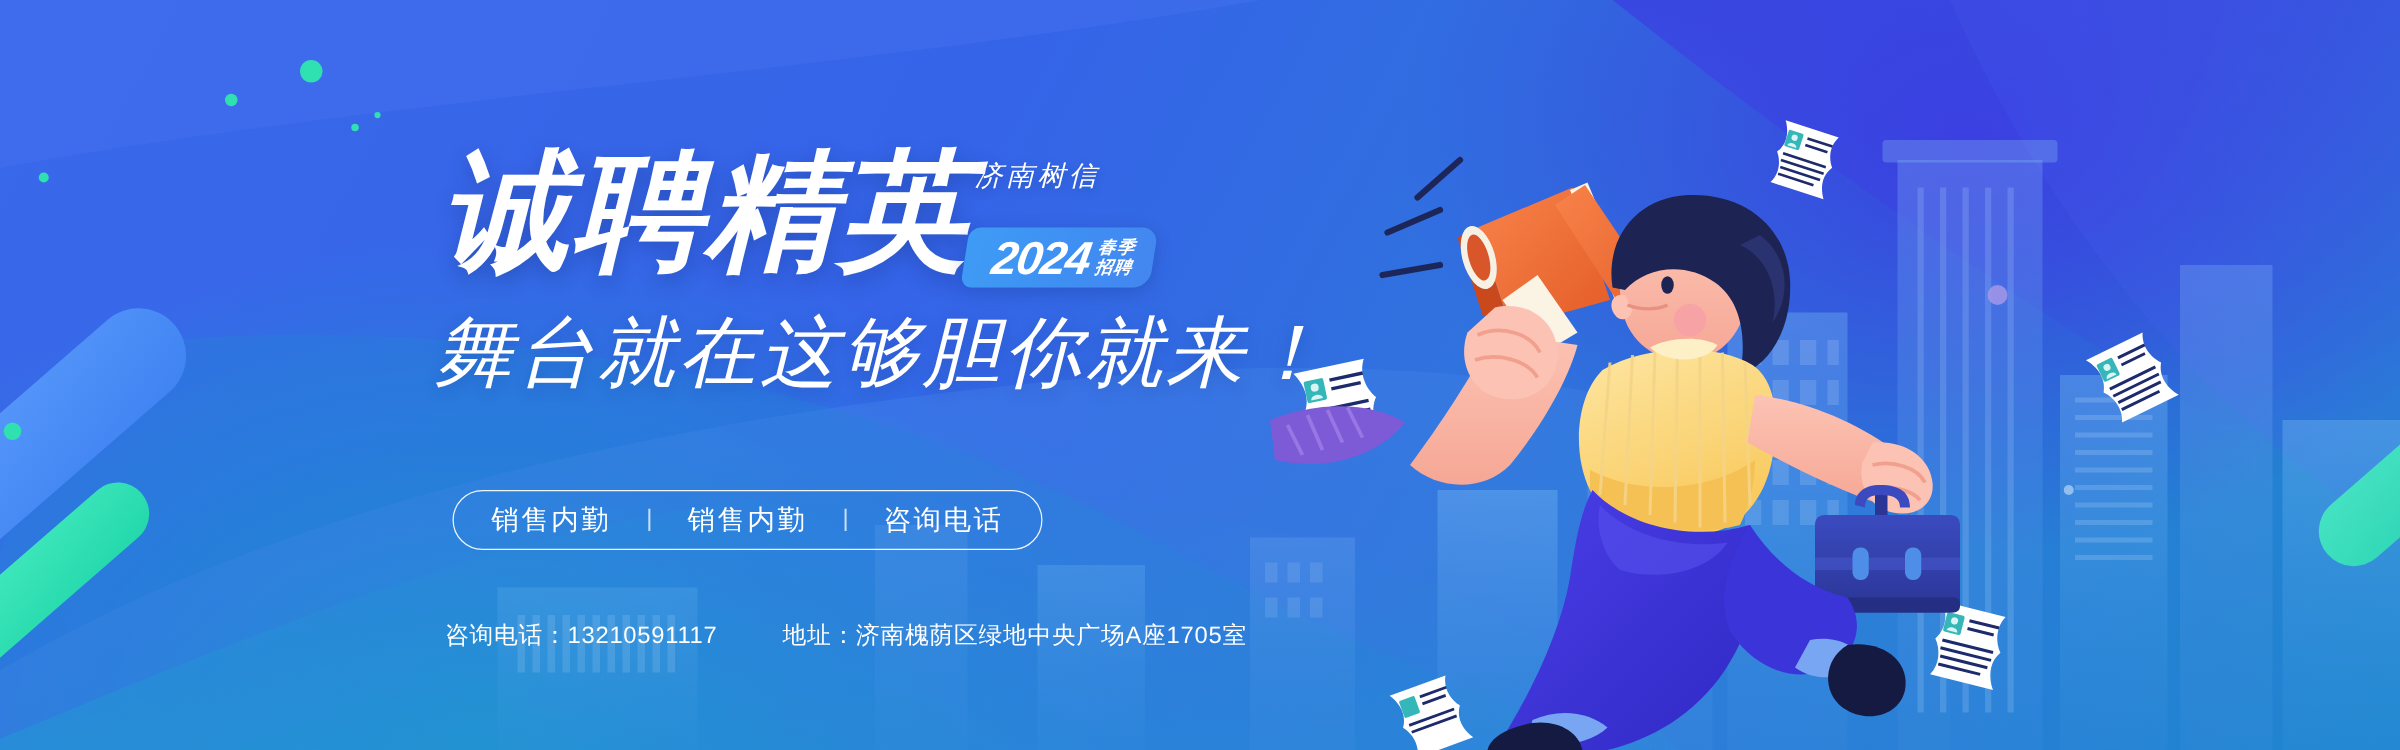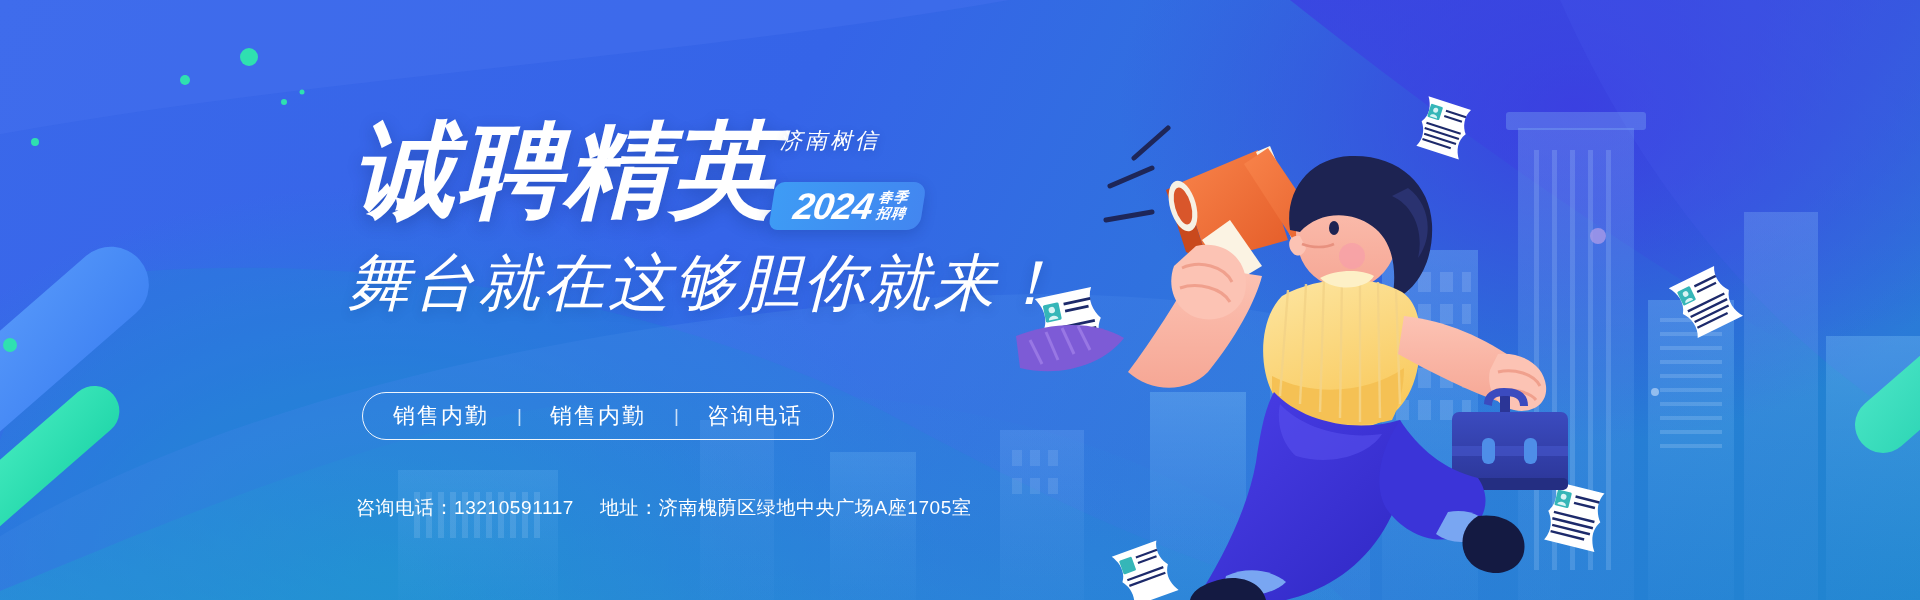--- a/index.html
+++ b/index.html
@@ -81,21 +81,21 @@
   .pill span.job {
     font-size:22px; color:#fff; letter-spacing:2px; white-space:nowrap;
   }
   .pill span.sep {
     font-size:19px; color:rgba(255,255,255,.75);
     padding:0 28px; font-weight:300;
   }
 
   .contact {
     position:absolute; left:356px; top:495px;
-    display:flex; align-items:baseline; gap:26px;
+    display:flex; align-items:baseline; gap:52px;
     white-space:nowrap;
   }
   .contact span {
     font-size:19px; color:#fff; letter-spacing:.6px;
   }
 </style>
 </head>
 <body>
 
 <div id="banner">

